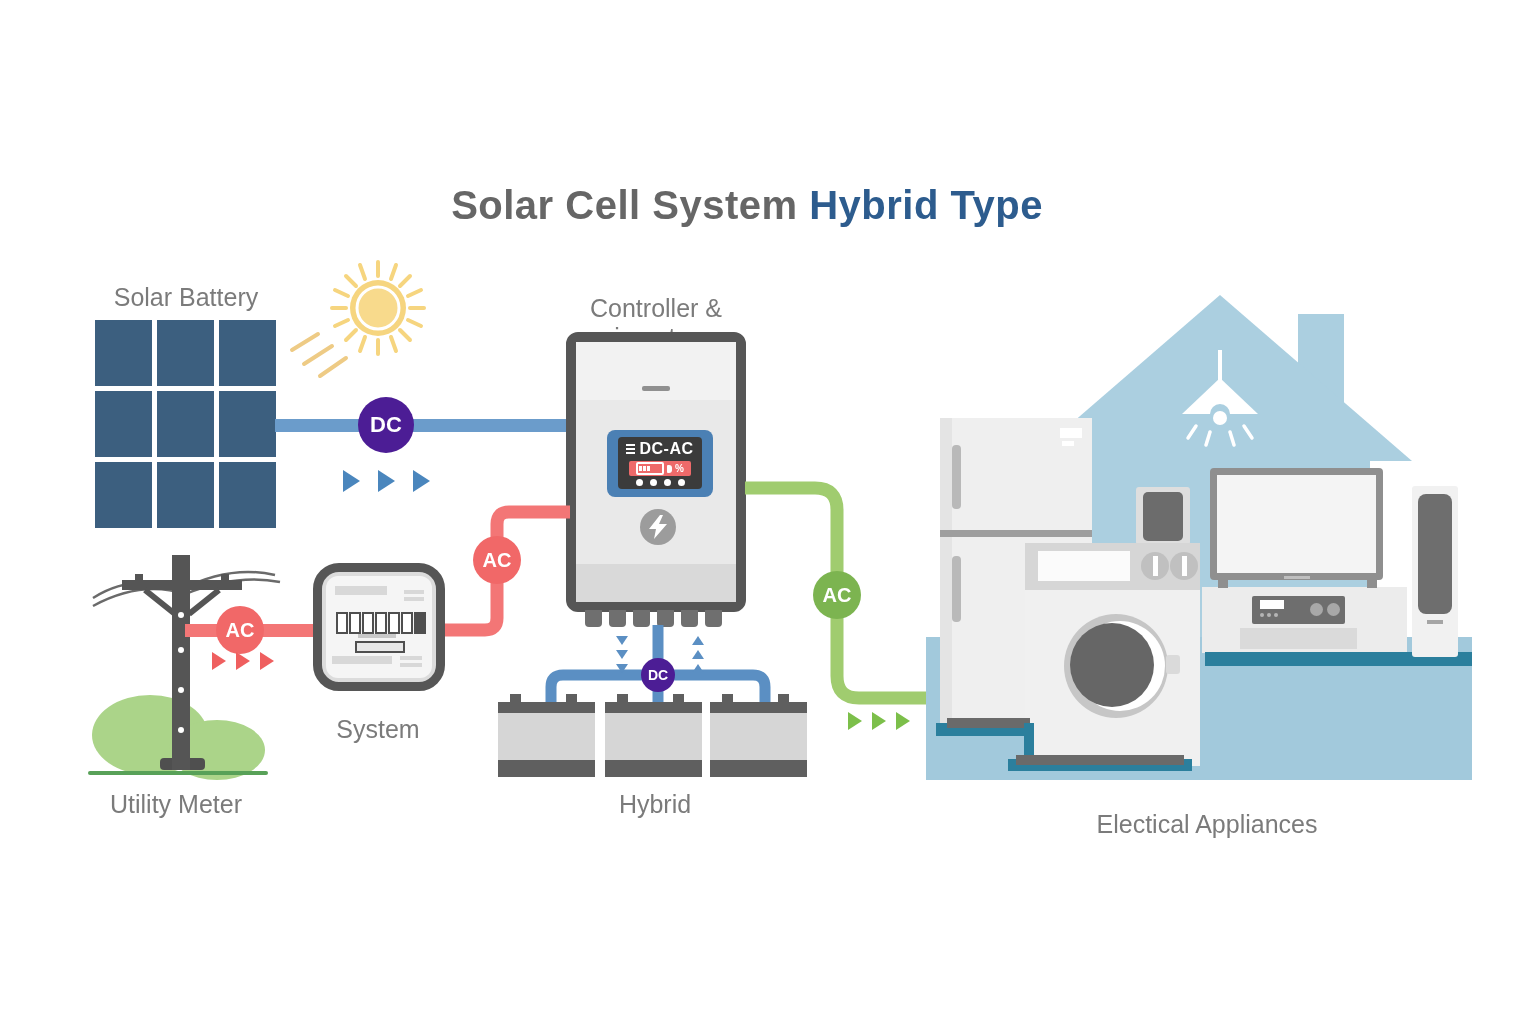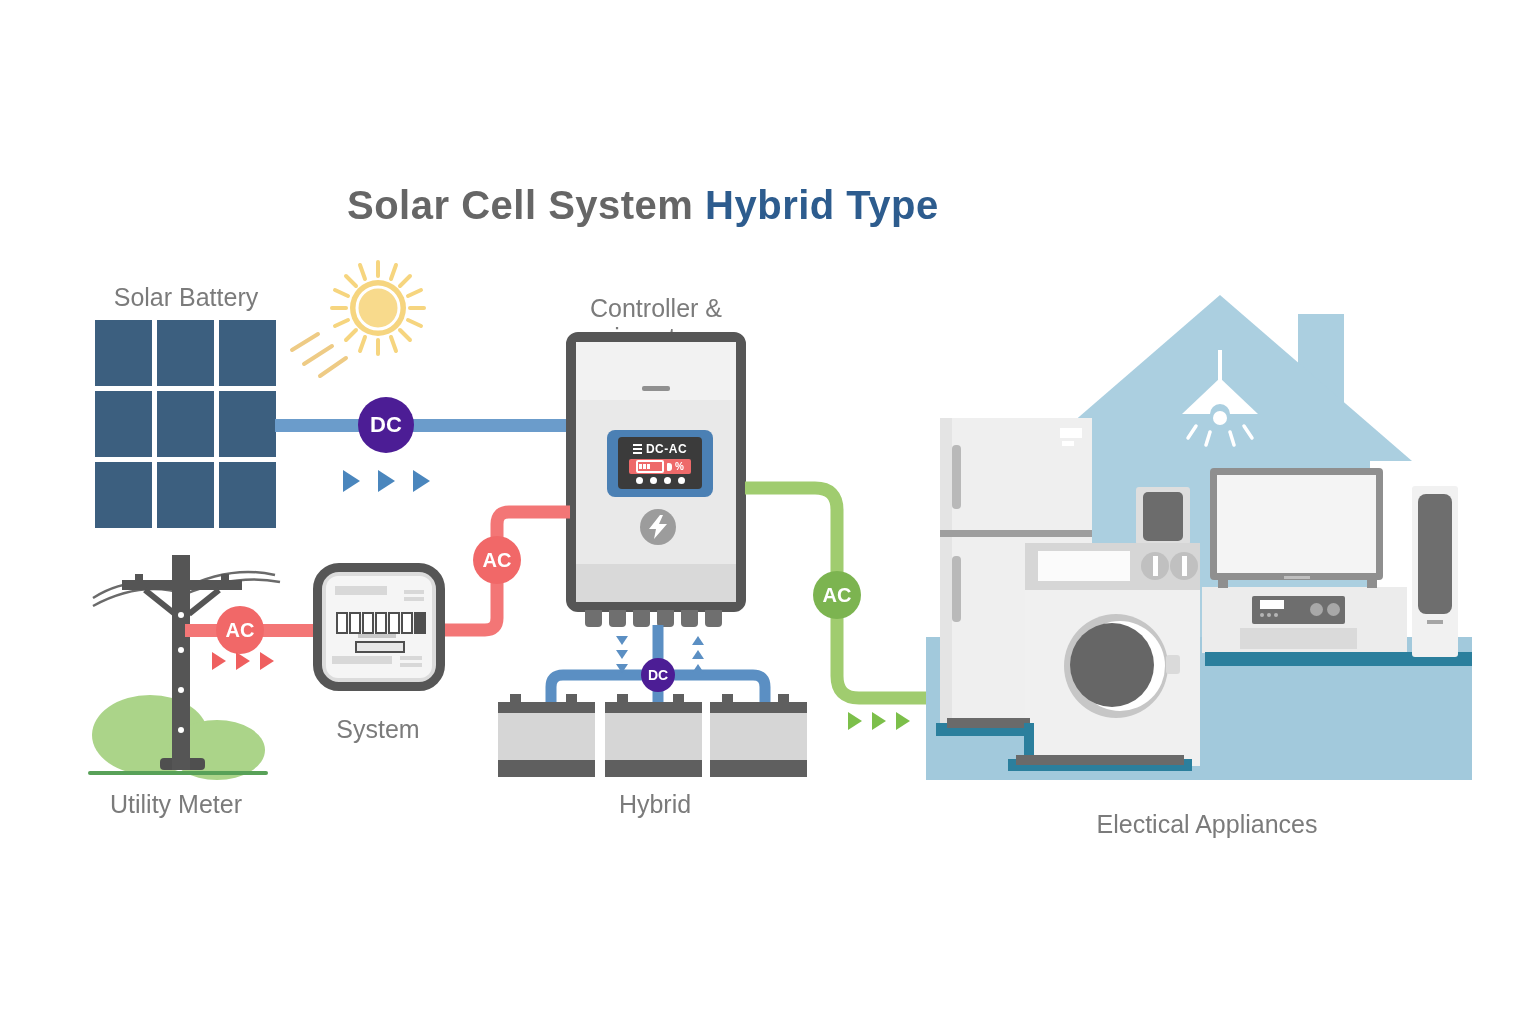--- a/index.html
+++ b/index.html
@@ -1,20 +1,20 @@
 <!DOCTYPE html>
 <html><head>
 <meta charset="utf-8">
 <style>
   html,body{margin:0;padding:0;background:#ffffff;}
   body{width:1536px;height:1024px;position:relative;overflow:hidden;
        font-family:"Liberation Sans",sans-serif;}
   .abs{position:absolute;}
   
-  .title{position:absolute;left:347px;top:183px;width:800px;
+  .title{position:absolute;left:347px;top:183px;width:800px;text-align:center;
          font-size:40px;font-weight:700;color:#666666;letter-spacing:.5px;}
   .title .accent{color:#2d5c8e;}
   .lbl{position:absolute;text-align:center;font-size:25px;color:#7b7b7b;}
   
   .node{position:absolute;border-radius:50%;display:flex;align-items:center;
         justify-content:center;color:#fff;font-weight:700;}
   .node-blue{background:#4c1d95;} .node-red{background:#f16868;}
   .node-green{background:#7cb450;}
   
   .arr-r{position:absolute;width:0;height:0;border-top:11px solid transparent;
@@ -34,21 +34,21 @@
   .ctrl-top{position:absolute;left:0;top:0;width:160px;height:58px;background:#f2f2f2;}
   .ctrl-dash{position:absolute;left:66px;top:44px;width:28px;height:5px;
              background:#909090;border-radius:2px;}
   .ctrl-bot{position:absolute;left:0;top:222px;width:160px;height:38px;background:#d9d9d9;}
   .disp{position:absolute;left:31px;top:88px;width:106px;height:67px;
         background:#4b80b4;border-radius:8px;}
   .screen{position:absolute;left:11px;top:7px;width:84px;height:52px;
           background:#3b3b3b;border-radius:4px;display:flex;flex-direction:column;
           align-items:center;justify-content:center;gap:3px;}
   .scr-row1{display:flex;align-items:center;gap:4px;color:#fff;
-            font-size:12px;font-weight:700;letter-spacing:.5px;justify-content:flex-end;}
+            font-size:16px;font-weight:700;letter-spacing:.5px;justify-content:flex-end;}
   .burger{display:flex;flex-direction:column;gap:2px;}
   .burger i{display:block;width:9px;height:2px;background:#fff;}
   .redband{width:62px;height:15px;background:#ee6a6a;border-radius:2px;
            display:flex;align-items:center;justify-content:center;gap:3px;
            color:#fff;font-size:10px;font-weight:700;}
   .batglyph{width:22px;height:9px;border:2px solid #fff;border-radius:2px;
             display:flex;align-items:center;gap:1px;padding:0 1px;}
   .batglyph i{display:block;width:3px;height:5px;background:#fff;}
   .batnub{width:5px;height:8px;background:#fff;border-radius:1px 3px 3px 1px;}
   .dots{display:flex;gap:7px;}

